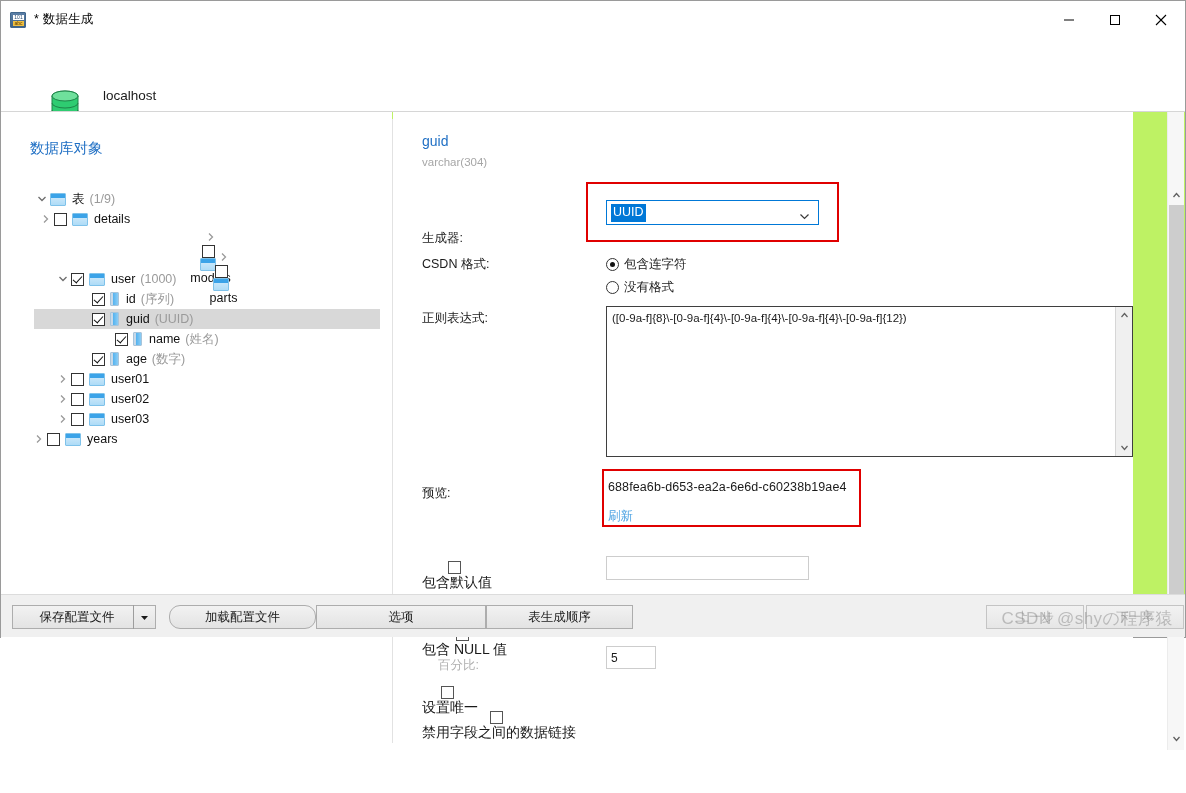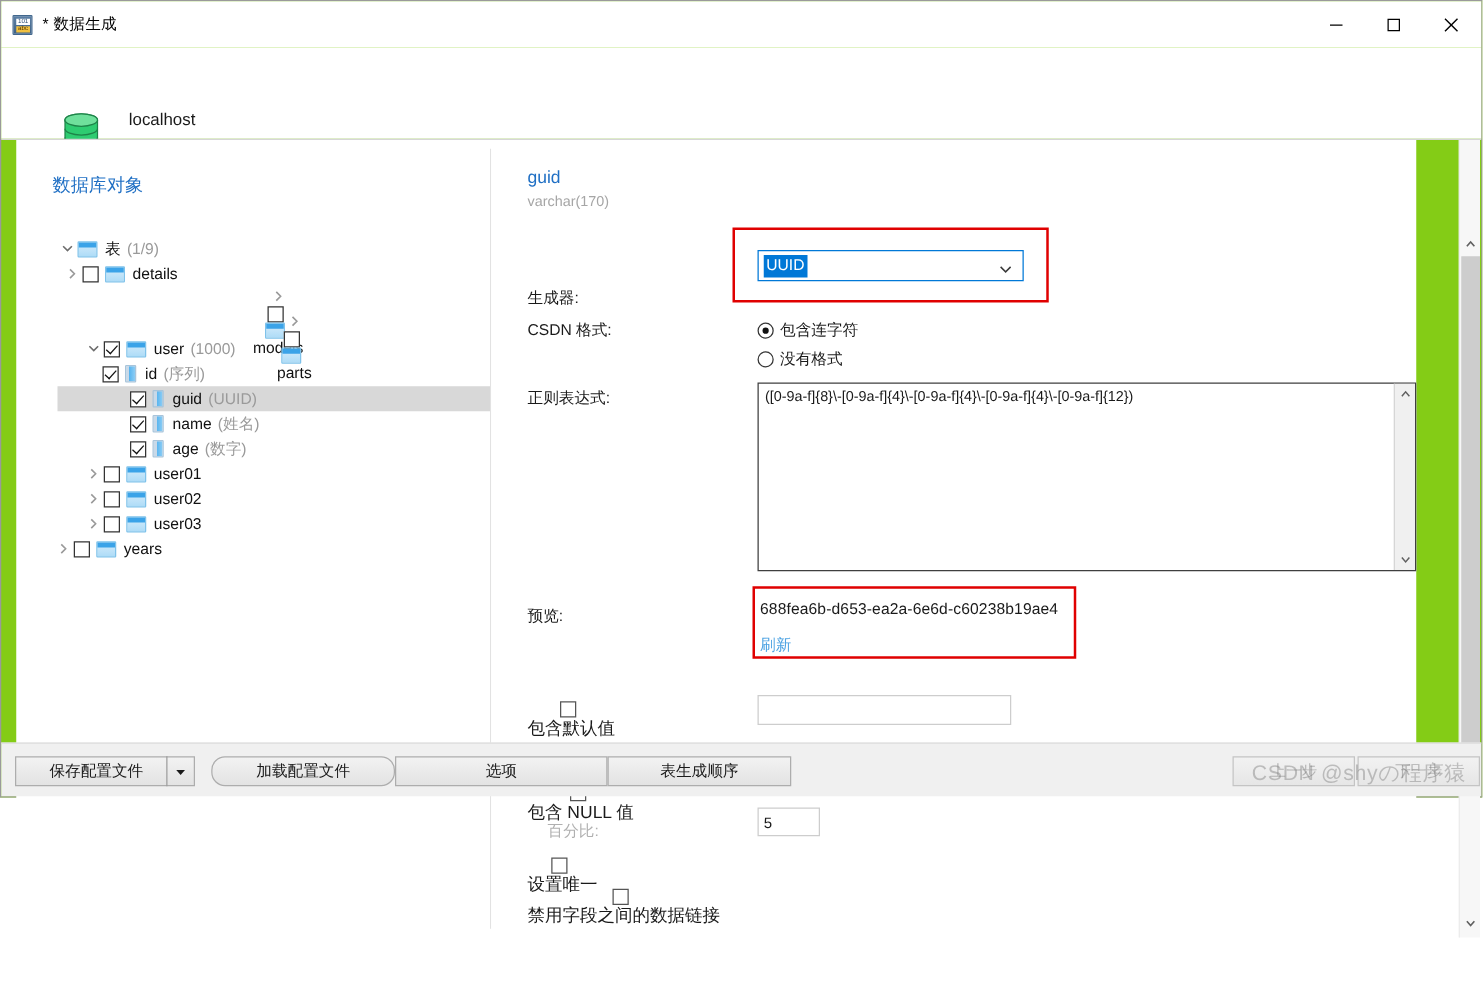--- a/index.html
+++ b/index.html
@@ -6,21 +6,21 @@
   html, body {
     margin: 0; padding: 0;
     width: 1186px; height: 793px;
     font-family: "Liberation Sans", "DejaVu Sans", sans-serif;
     background: #ffffff;
     overflow: hidden;
   }
   #app {
     position: relative;
     width: 1186px; height: 638px;
-    background: #84cc16;
+    background: #bef264;
     border: 1px solid #9a9a9a;
   }
 
   
   #titlebar {
     position: absolute; left: 0; top: 0; width: 1184px; height: 37px;
     background: #ffffff;
     display: flex; align-items: center;
   }
   #title-icon {
@@ -59,21 +59,21 @@
   #conn-host { font-size: 13.5px; color: #1a1a1a; line-height: 21px; }
   #conn-db   { font-size: 12.5px; color: #1a1a1a; line-height: 21px; margin-top: 3px; }
 
   #hdr-rule {
     position: absolute; left: 0; top: 110px; width: 1184px; height: 1px;
     background: #d6d6d6;
   }
 
   
   #left-panel {
-    position: absolute; left: 12px; top: 111px; width: 391px; height: 638px;
+    position: absolute; left: 0; top: 111px; width: 391px; height: 638px;
     background: #ffffff;
   }
   #left-title {
     position: absolute; left: 29px; top: 27px;
     font-size: 14.5px; color: #1f6fc4;
   }
   #tree {
     position: absolute; left: 0; top: 77px; width: 391px;
     font-size: 12.5px; color: #111;
   }
@@ -356,35 +356,35 @@
           <span class="twist">
             <svg width="10" height="10" viewBox="0 0 10 10">
               <polyline points="1.5,3 5,6.5 8.5,3" fill="none" stroke="#6d6d6d" stroke-width="1.3"></polyline>
             </svg>
           </span>
           <span class="tcheck on"></span>
           <span class="ticon-table"></span>
           <span class="tlabel">user</span>
           <span class="tmeta">(1000)</span>
         </div>
-        <div class="tnode" style="padding-left: 53px;">
+        <div class="tnode" style="padding-left: 75px;">
           <span class="twist"></span>
           <span class="tcheck on"></span>
           <span class="ticon-col"></span>
           <span class="tlabel">id</span>
           <span class="tmeta">(序列)</span>
         </div>
         <div class="tnode sel" style="margin-left: 33px; width: 346px; padding-left: 42px;">
           <span class="twist"></span>
           <span class="tcheck on"></span>
           <span class="ticon-col"></span>
           <span class="tlabel">guid</span>
           <span class="tmeta">(UUID)</span>
         </div>
-        <div class="tnode" style="padding-left: 75px;">
+        <div class="tnode" style="padding-left: 98px;">
           <span class="twist"></span>
           <span class="tcheck on"></span>
           <span class="ticon-col"></span>
           <span class="tlabel">name</span>
           <span class="tmeta">(姓名)</span>
         </div>
         <div class="tnode" style="padding-left: 75px;">
           <span class="twist"></span>
           <span class="tcheck on"></span>
           <span class="ticon-col"></span>
@@ -432,21 +432,21 @@
           <span class="tlabel">years</span>
         </div>
       </div>
   </div>
 
   <div id="v-divider"></div>
 
   <div id="right-panel">
 
     <div id="fld-name">guid</div>
-    <div id="fld-type">varchar(170)</div>
+    <div id="fld-type">varchar(304)</div>
 
     <div class="frow-label" style="left:29px; top:94px;margin-top:24px;">生成器:</div>
     <div id="gen-highlight"></div>
     <div id="gen-combo">
       <span id="gen-value">UUID</span>
       <span id="gen-arrow">
         <svg width="11" height="11" viewBox="0 0 11 11">
             <polyline points="1.5,3.5 5.5,7.5 9.5,3.5" fill="none" stroke="#3a3a3a" stroke-width="1.2"></polyline>
           </svg>
       </span>

